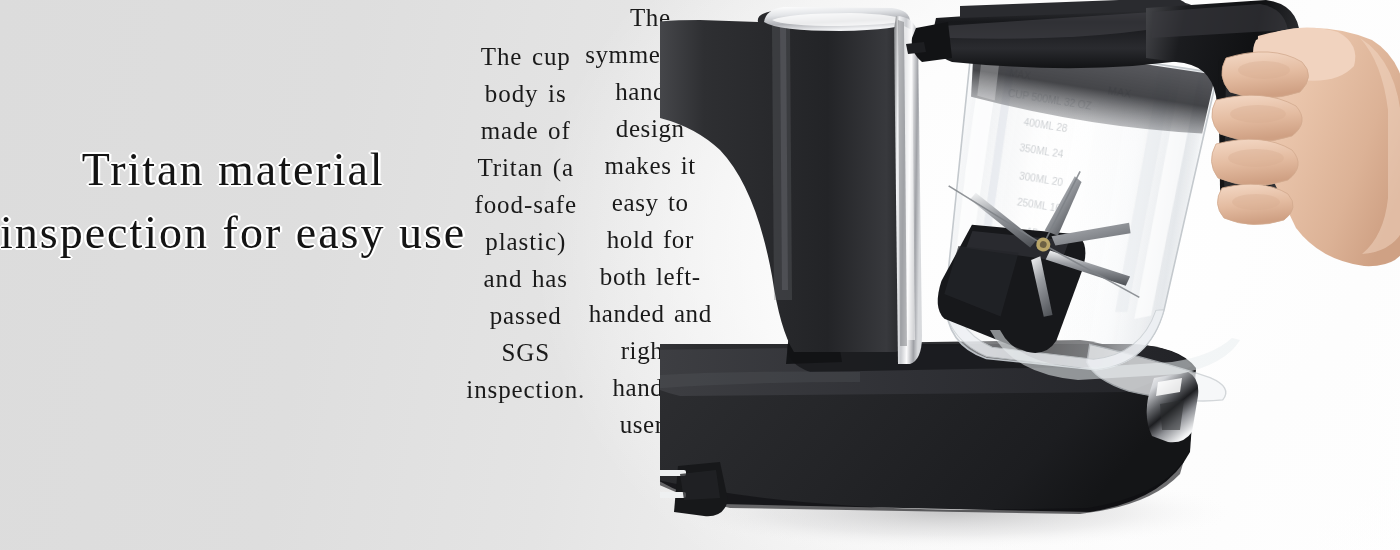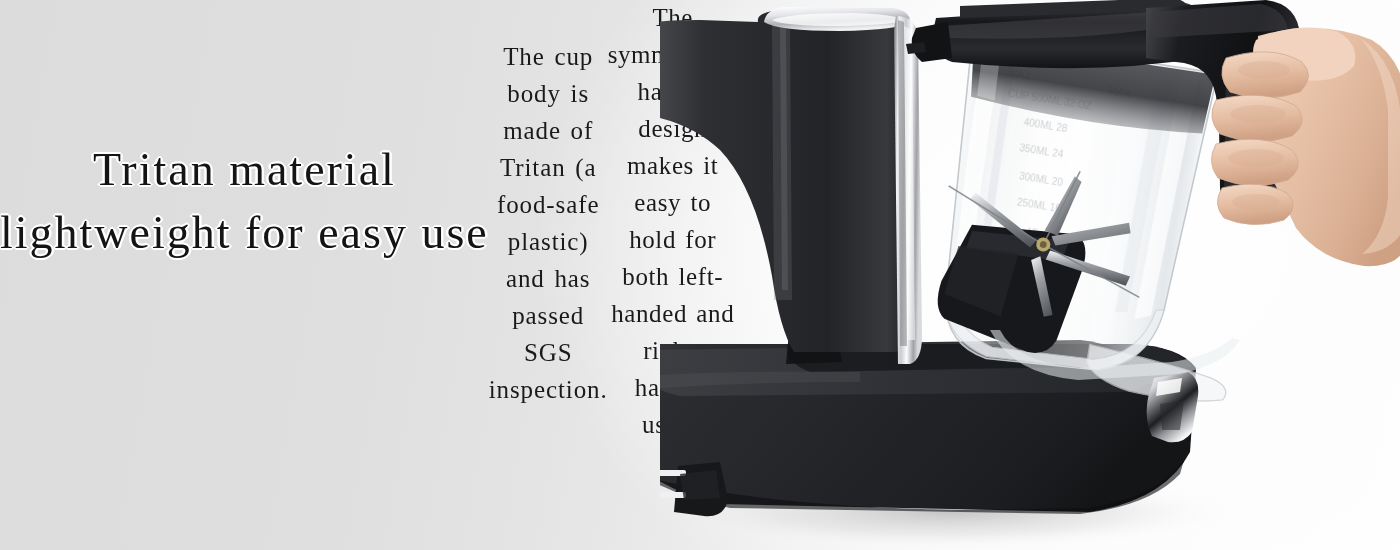--- a/index.html
+++ b/index.html
@@ -55,21 +55,21 @@
 </style>
 </head>
 <body>
 
 <div id="banner">
 
   <div id="copy">
 
     <h1 id="headline">
       <span class="hl-line l1">Tritan material</span>
-      <span class="hl-line l3">lightweight for easy use</span>
+      <span class="hl-line l3">inspection for easy use</span>
     </h1>
 
     <p class="para" id="p1">The cup body is made of Tritan (a food-safe plastic) and has passed SGS inspection.</p>
     <p class="para" id="p3">The symmetrical handle design makes it easy to hold for both left-handed and right-handed users.</p>
 
   </div>
 
   <div id="photo">
     <svg viewBox="0 0 740 550" xmlns="http://www.w3.org/2000/svg">
       <defs>

